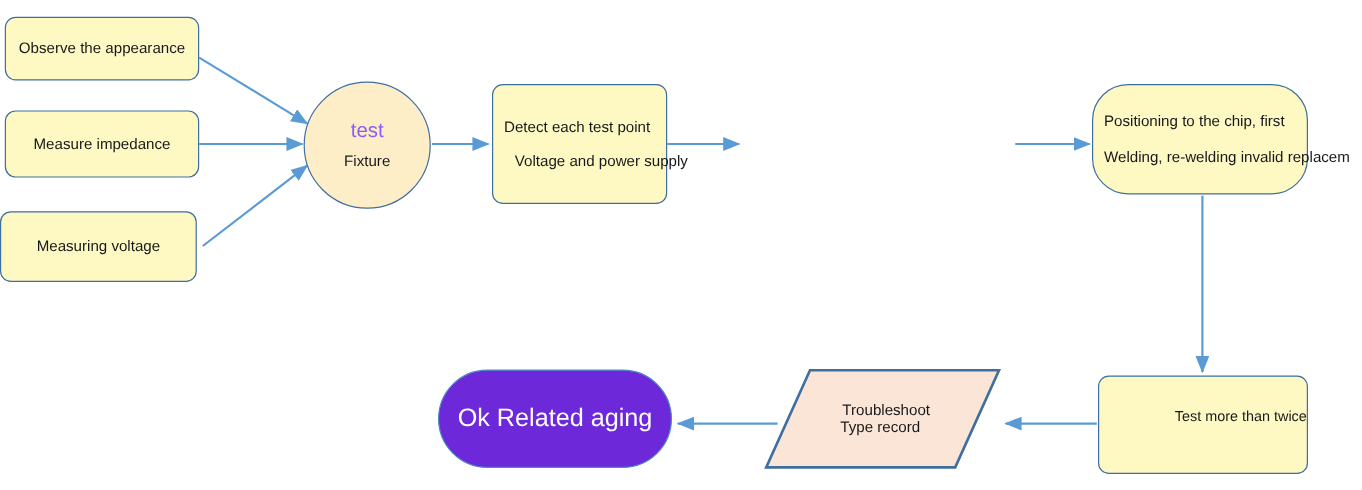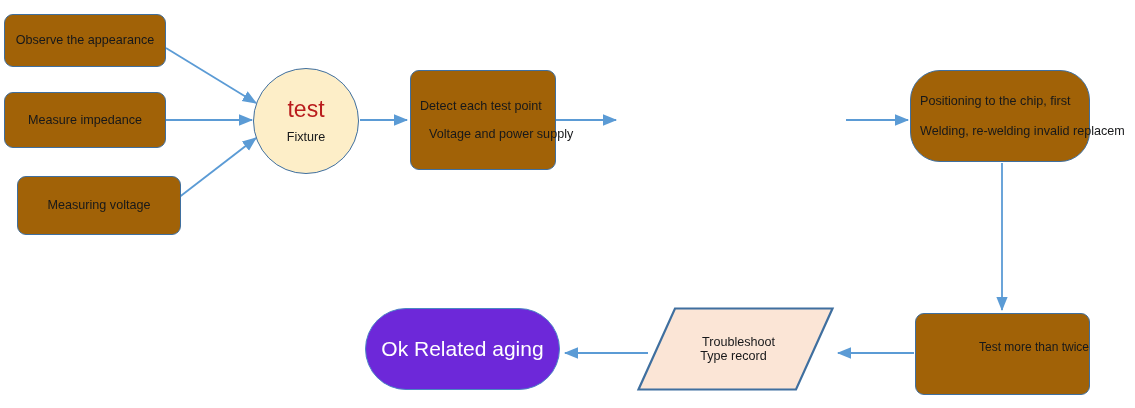--- a/index.html
+++ b/index.html
@@ -18,40 +18,40 @@
   .node {
     position: absolute;
     box-sizing: border-box;
     display: flex;
     flex-direction: column;
     justify-content: center;
     z-index: 3;
   }
   
   .rect {
-    background: #a16207;
+    background: #fef9c3;
     border: 1.6px solid #3f6f9f;
     border-radius: 9px;
   }
   .rect .line {
     font-size: 12.6px;
     color: #17181a;
     white-space: nowrap;
     line-height: 1.15;
   }
   
   .circle {
     background: #fdeec8;
     border: 1.6px solid #3f6f9f;
     border-radius: 50%;
     align-items: center;
   }
   .circle .big {
-    font-size: 23px;
-    color: #b91c1c;
+    font-size: 17px;
+    color: #8b5cf6;
     line-height: 1.1;
   }
   .circle .small {
     font-size: 12.6px;
     color: #17181a;
     margin-top: 9px;
     line-height: 1.1;
   }
   
   .diamond-wrap {
@@ -162,21 +162,21 @@
   </svg>
 
   <div class="node rect" style="left:4px; top:14px; width:162px; height:53px;">
     <div class="line pad-c">Observe the appearance</div>
   </div>
 
   <div class="node rect" style="left:4px; top:92px; width:162px; height:56px;">
     <div class="line pad-c">Measure impedance</div>
   </div>
 
-  <div class="node rect" style="left:17px; top:176px; width:164px; height:59px;">
+  <div class="node rect" style="left:0; top:176px; width:164px; height:59px;">
     <div class="line pad-c">Measuring voltage</div>
   </div>
 
   <div class="node circle" style="left:253px; top:68px; width:106px; height:106px;">
     <div class="big">test</div>
     <div class="small">Fixture</div>
   </div>
 
   <div class="node rect" style="left:410px; top:70px; width:146px; height:100px;">
     <div class="line pad-l" style="margin-bottom:14px;">Detect each test point</div>

